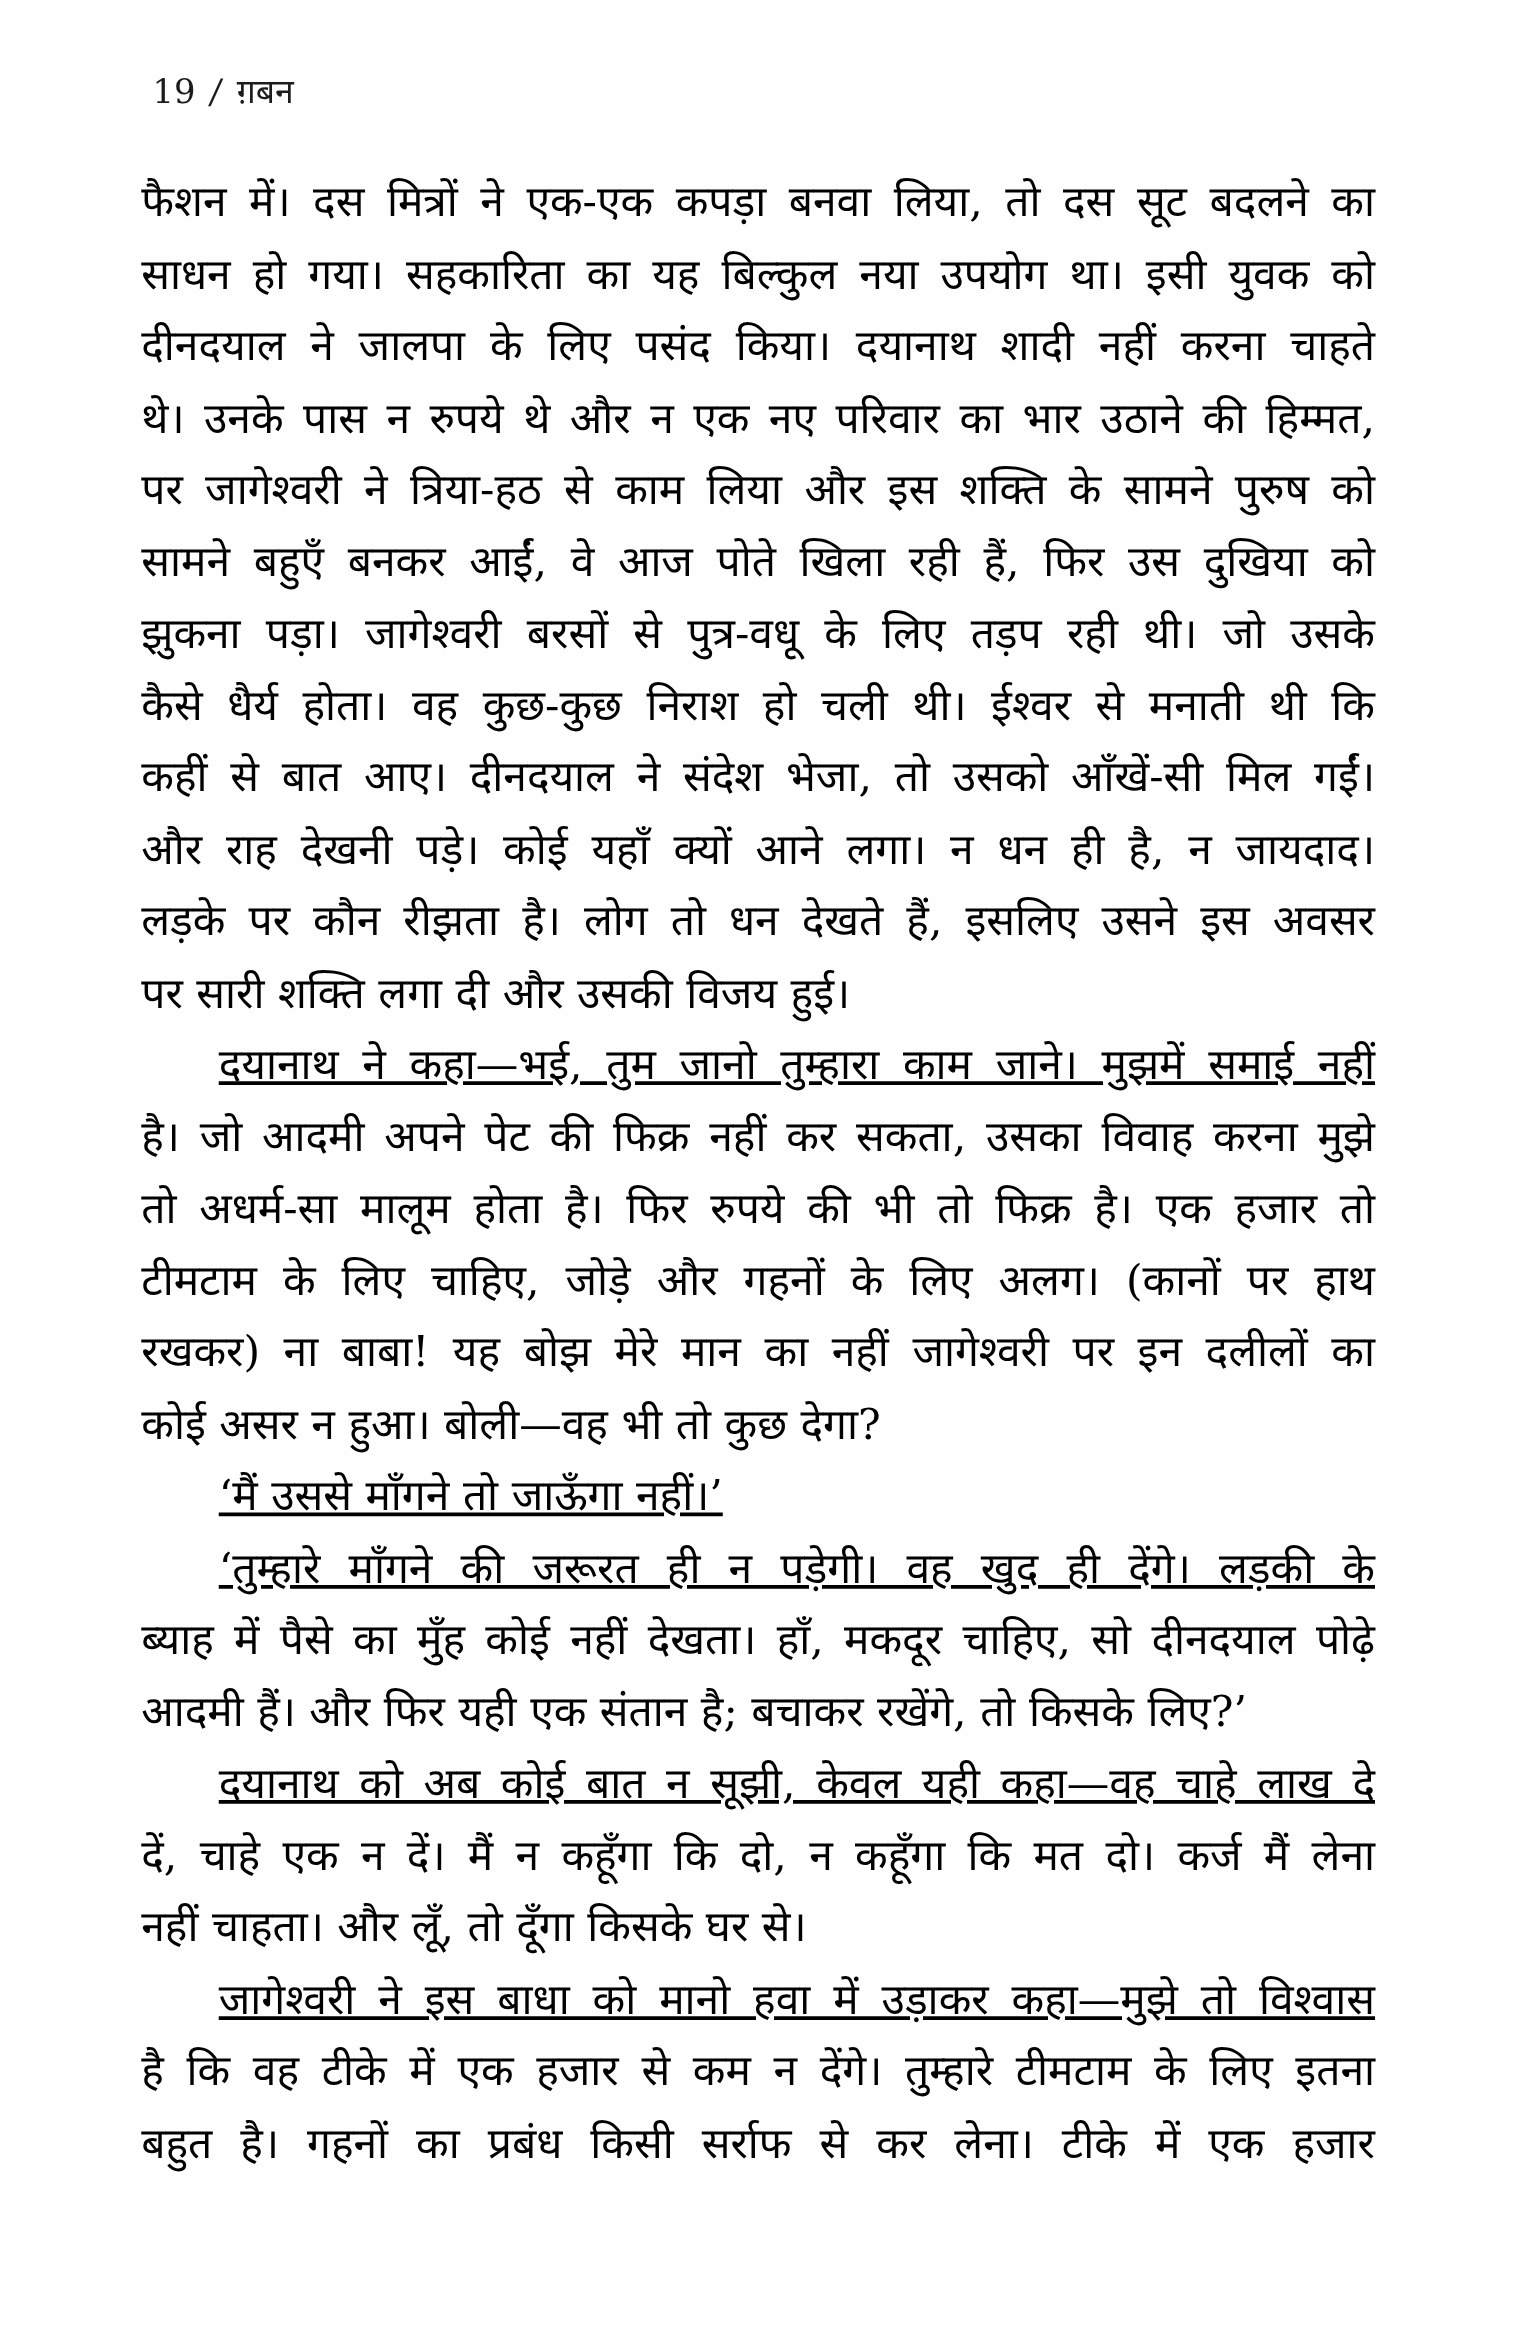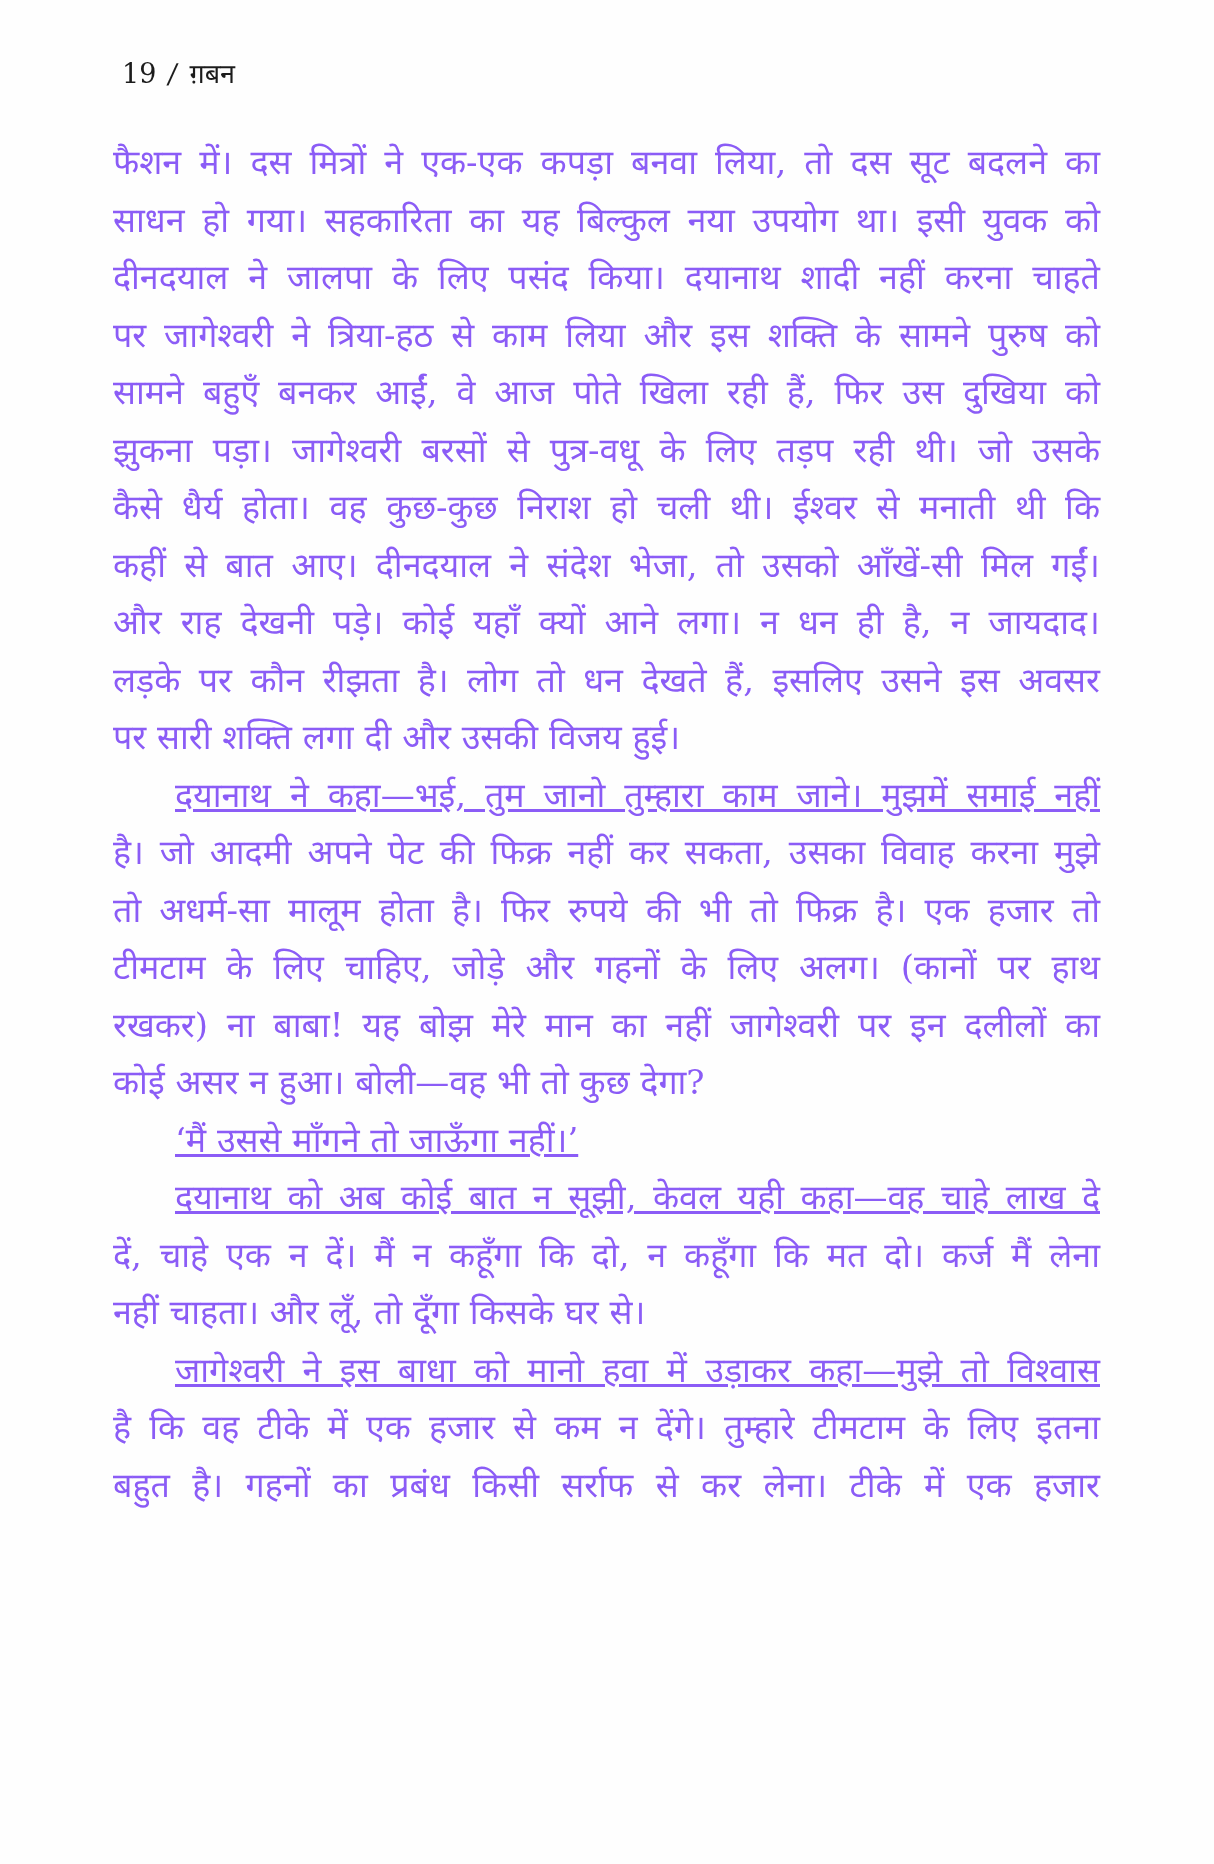--- a/index.html
+++ b/index.html
@@ -36,21 +36,21 @@
     margin: 0 12px;
     transform: skewX(-8deg);
   }
   .body-text {
     position: absolute;
     left: 113px;
     top: 134px;
     width: 987px;
     font-size: 34px;
     line-height: 57.5px;
-    color: #8b5cf6;
+    color: #000000;
   }
   .para { margin: 0; padding: 0; }
   .line {
     text-align: justify;
     text-align-last: justify;
     white-space: normal;
   }
   .line.last {
     text-align-last: left;
   }
@@ -64,20 +64,21 @@
 
 <div class="page">
   <header class="running-head">
     <span>19</span><span class="sep">/</span><span>ग़बन</span>
   </header>
   <main class="body-text">
       <div class="para">
         <div class="line">फैशन में। दस मित्रों ने एक-एक कपड़ा बनवा लिया, तो दस सूट बदलने का</div>
         <div class="line">साधन हो गया। सहकारिता का यह बिल्कुल नया उपयोग था। इसी युवक को</div>
         <div class="line">दीनदयाल ने जालपा के लिए पसंद किया। दयानाथ शादी नहीं करना चाहते</div>
+        <div class="line">थे। उनके पास न रुपये थे और न एक नए परिवार का भार उठाने की हिम्मत,</div>
         <div class="line">पर जागेश्वरी ने त्रिया-हठ से काम लिया और इस शक्ति के सामने पुरुष को</div>
         <div class="line">सामने बहुएँ बनकर आईं, वे आज पोते खिला रही हैं, फिर उस दुखिया को</div>
         <div class="line">झुकना पड़ा। जागेश्वरी बरसों से पुत्र-वधू के लिए तड़प रही थी। जो उसके</div>
         <div class="line">कैसे धैर्य होता। वह कुछ-कुछ निराश हो चली थी। ईश्वर से मनाती थी कि</div>
         <div class="line">कहीं से बात आए। दीनदयाल ने संदेश भेजा, तो उसको आँखें-सी मिल गईं।</div>
         <div class="line">और राह देखनी पड़े। कोई यहाँ क्यों आने लगा। न धन ही है, न जायदाद।</div>
         <div class="line">लड़के पर कौन रीझता है। लोग तो धन देखते हैं, इसलिए उसने इस अवसर</div>
         <div class="line last">पर सारी शक्ति लगा दी और उसकी विजय हुई।</div>
       </div>
       <div class="para">
@@ -85,20 +86,25 @@
         <div class="line">है। जो आदमी अपने पेट की फिक्र नहीं कर सकता, उसका विवाह करना मुझे</div>
         <div class="line">तो अधर्म-सा मालूम होता है। फिर रुपये की भी तो फिक्र है। एक हजार तो</div>
         <div class="line">टीमटाम के लिए चाहिए, जोड़े और गहनों के लिए अलग। (कानों पर हाथ</div>
         <div class="line">रखकर) ना बाबा! यह बोझ मेरे मान का नहीं जागेश्वरी पर इन दलीलों का</div>
         <div class="line last">कोई असर न हुआ। बोली—वह भी तो कुछ देगा?</div>
       </div>
       <div class="para">
         <div class="line indent last">‘मैं उससे माँगने तो जाऊँगा नहीं।’</div>
       </div>
       <div class="para">
+        <div class="line indent">‘तुम्हारे माँगने की जरूरत ही न पड़ेगी। वह खुद ही देंगे। लड़की के</div>
+        <div class="line">ब्याह में पैसे का मुँह कोई नहीं देखता। हाँ, मकदूर चाहिए, सो दीनदयाल पोढ़े</div>
+        <div class="line last">आदमी हैं। और फिर यही एक संतान है; बचाकर रखेंगे, तो किसके लिए?’</div>
+      </div>
+      <div class="para">
         <div class="line indent">दयानाथ को अब कोई बात न सूझी, केवल यही कहा—वह चाहे लाख दे</div>
         <div class="line">दें, चाहे एक न दें। मैं न कहूँगा कि दो, न कहूँगा कि मत दो। कर्ज मैं लेना</div>
         <div class="line last">नहीं चाहता। और लूँ, तो दूँगा किसके घर से।</div>
       </div>
       <div class="para">
         <div class="line indent">जागेश्वरी ने इस बाधा को मानो हवा में उड़ाकर कहा—मुझे तो विश्वास</div>
         <div class="line">है कि वह टीके में एक हजार से कम न देंगे। तुम्हारे टीमटाम के लिए इतना</div>
         <div class="line">बहुत है। गहनों का प्रबंध किसी सर्राफ से कर लेना। टीके में एक हजार</div>
       </div>
     </main>

